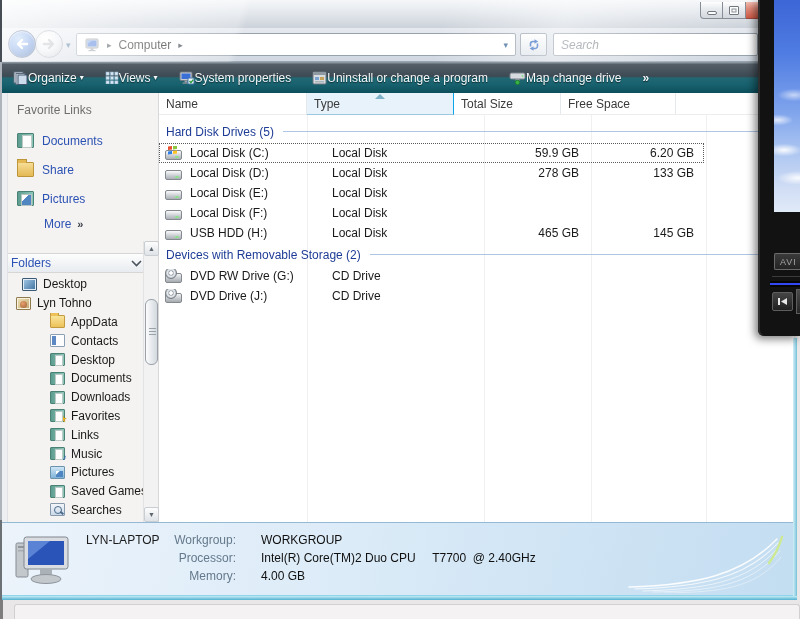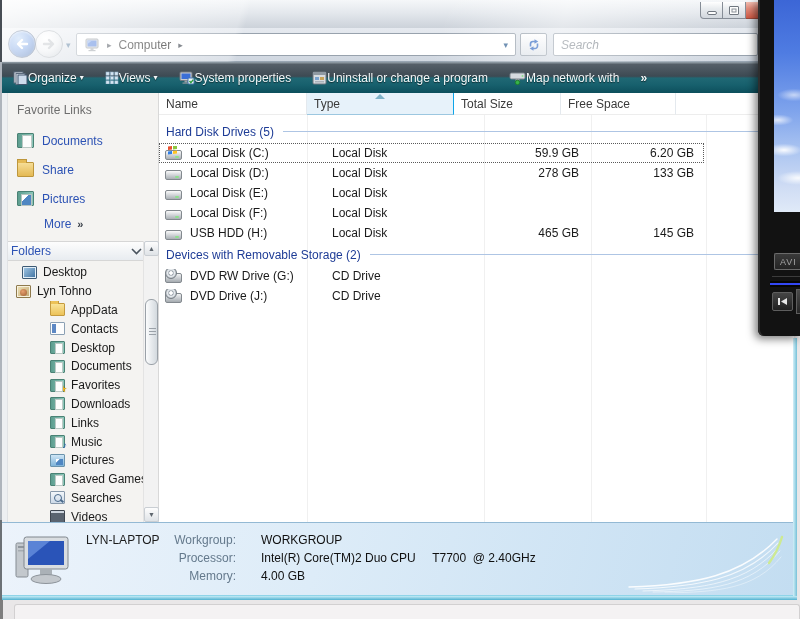--- a/index.html
+++ b/index.html
@@ -73,21 +73,21 @@
   
   .main { position:absolute; left:0; top:93px; width:794px; height:429px; background:#fff; display:flex; }
 
   .sidebar { width:159px; background:#f4f3f1; border-right:1px solid #d8d8d8; position:relative; }
   .sidebar::before { content:""; position:absolute; left:0; top:0; bottom:0; width:7px;
     background:#edeff2; border-right:1px solid #e0e2e5; }
   .fav-title { padding:10px 0 9px 17px; color:#6e6e6e; }
   .fav-item { display:flex; align-items:center; gap:8px; height:29px; padding-left:17px; color:#2c52b4; cursor:default; }
   .more-row { display:flex; align-items:center; gap:6px; height:22px; padding-left:44px; color:#2c52b4; }
   .more-chevrons { color:#3a414a; font-size:11px; font-weight:bold; }
-  .folders-band { height:20px; margin-top:6px; background:linear-gradient(180deg,#fdfdfd,#e8ecf0);
+  .folders-band { height:20px; margin-top:18px; background:linear-gradient(180deg,#fdfdfd,#e8ecf0);
     border-top:1px solid #d6d6d6; border-bottom:1px solid #d6d6d6;
     display:flex; align-items:center; padding-left:11px; color:#2c52b4; }
   .band-chevron { margin-left:auto; margin-right:16px; }
 
   .tree { position:relative; padding-top:2px; }
   .tree-item { height:18.8px; display:flex; align-items:center; gap:6px; overflow:hidden; white-space:nowrap; }
   .ind0 { padding-left:22px; } .ind1 { padding-left:16px; } .ind2 { padding-left:50px; }
 
   
   .ti { width:15px; height:13px; flex:none; position:relative; border-radius:1px; }
@@ -323,21 +323,21 @@
         </svg>
         <span>Uninstall or change a program</span>
       </div>
       <div class="tb-item">
         <svg width="17" height="14" viewBox="0 0 17 14">
           <rect x="1" y="2" width="15" height="6" rx="1.5" fill="#d5dadf" stroke="#7b838b"></rect>
           <circle cx="13.5" cy="5" r="1" fill="#8ee08e"></circle>
           <rect x="6.5" y="8" width="4" height="2" fill="#8f969d"></rect>
           <circle cx="8.5" cy="11.5" r="2.2" fill="#37b54a" stroke="#1f7a2e"></circle>
         </svg>
-        <span>Map network with</span>
+        <span>Map change drive</span>
       </div>
       <span class="tb-overflow">»</span>
     </div>
 
     <div class="main">
 
       <div class="sidebar">
         <div class="fav-title">Favorite Links</div>
         <div class="fav-item">
           <span class="fl fl-doc"></span>
@@ -382,28 +382,28 @@
             </div>
           <div class="tree-item ind2">
               <span class="ti ti-folderg"></span>
               <span>Desktop</span>
             </div>
           <div class="tree-item ind2">
               <span class="ti ti-folderg"></span>
               <span>Documents</span>
             </div>
           <div class="tree-item ind2">
+              <span class="ti ti-folderg"></span>
+              <span>Downloads</span>
+            </div>
+          <div class="tree-item ind2">
               <span class="ti ti-folderg">
                 <span class="ti-glyph glyph-star">★</span>
               </span>
               <span>Favorites</span>
-            </div>
-          <div class="tree-item ind2">
-              <span class="ti ti-folderg"></span>
-              <span>Downloads</span>
             </div>
           <div class="tree-item ind2">
               <span class="ti ti-folderg"></span>
               <span>Links</span>
             </div>
           <div class="tree-item ind2">
               <span class="ti ti-folderg">
                 <span class="ti-glyph glyph-note">♪</span>
               </span>
               <span>Music</span>

